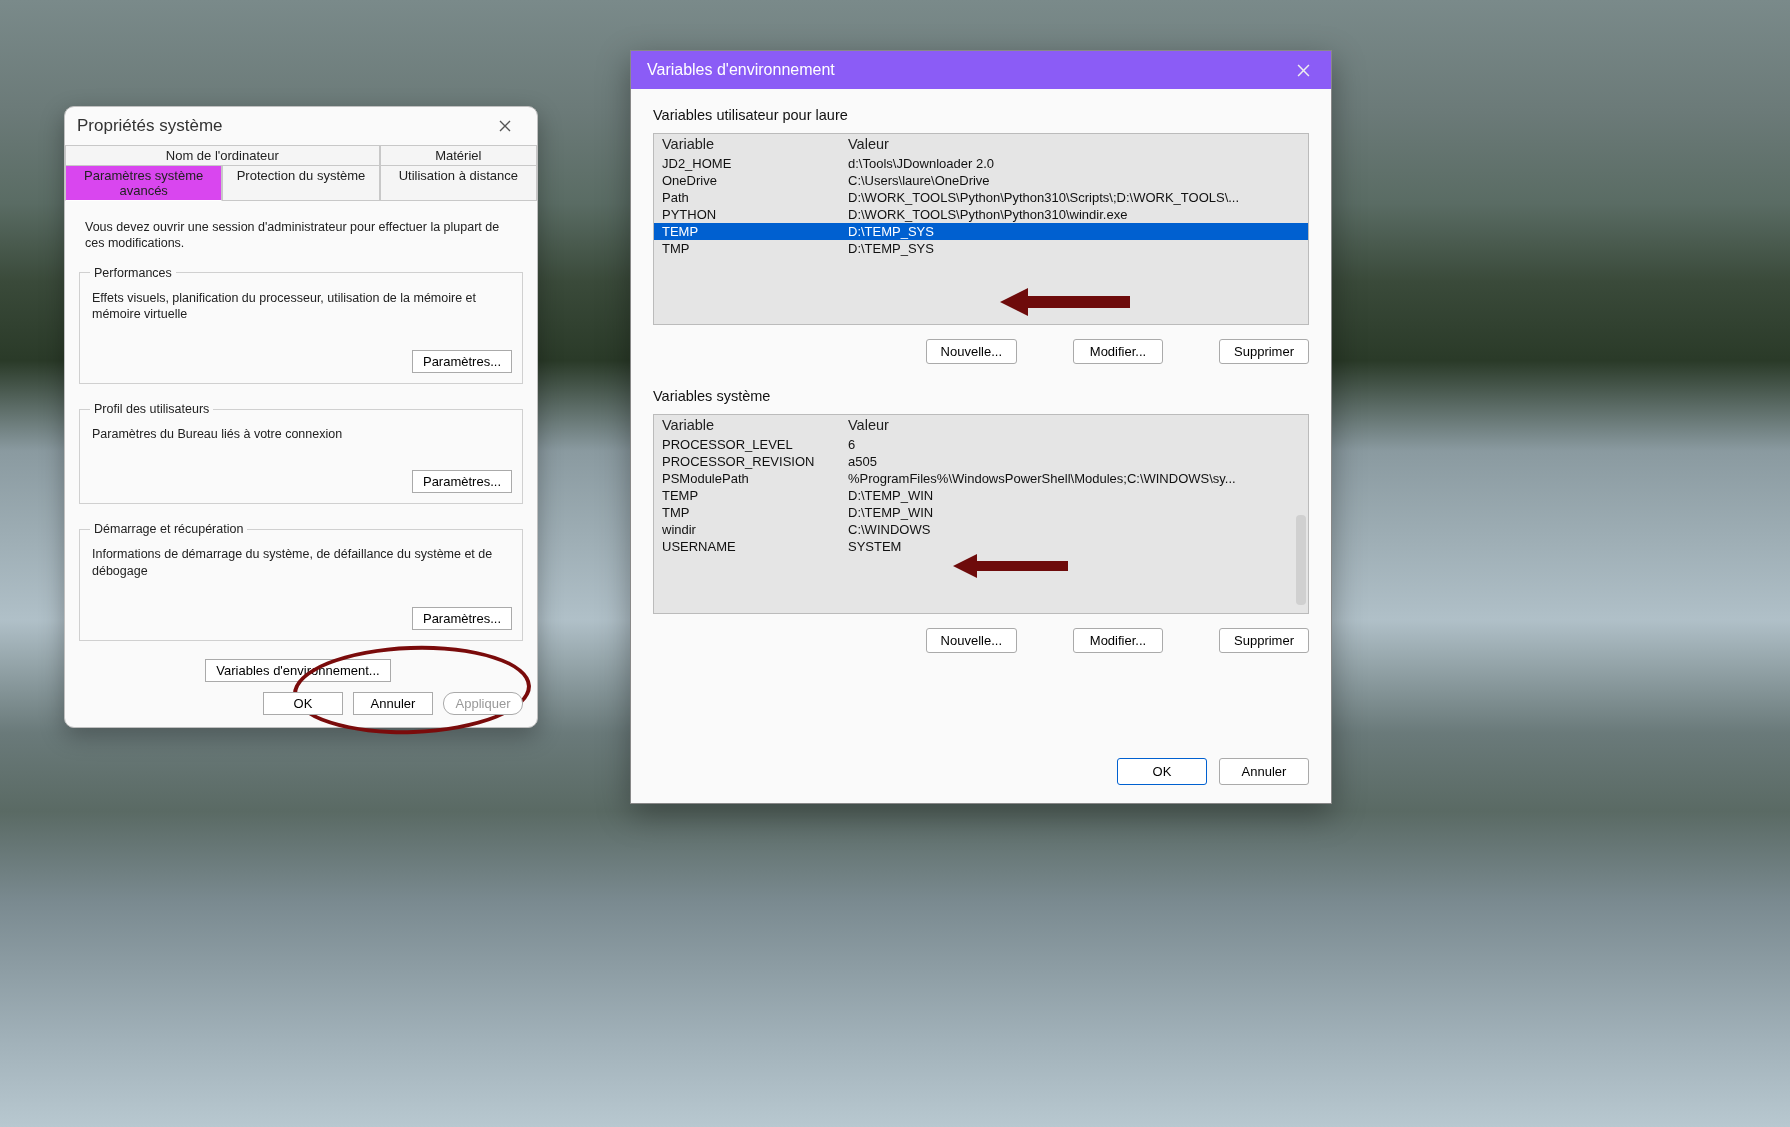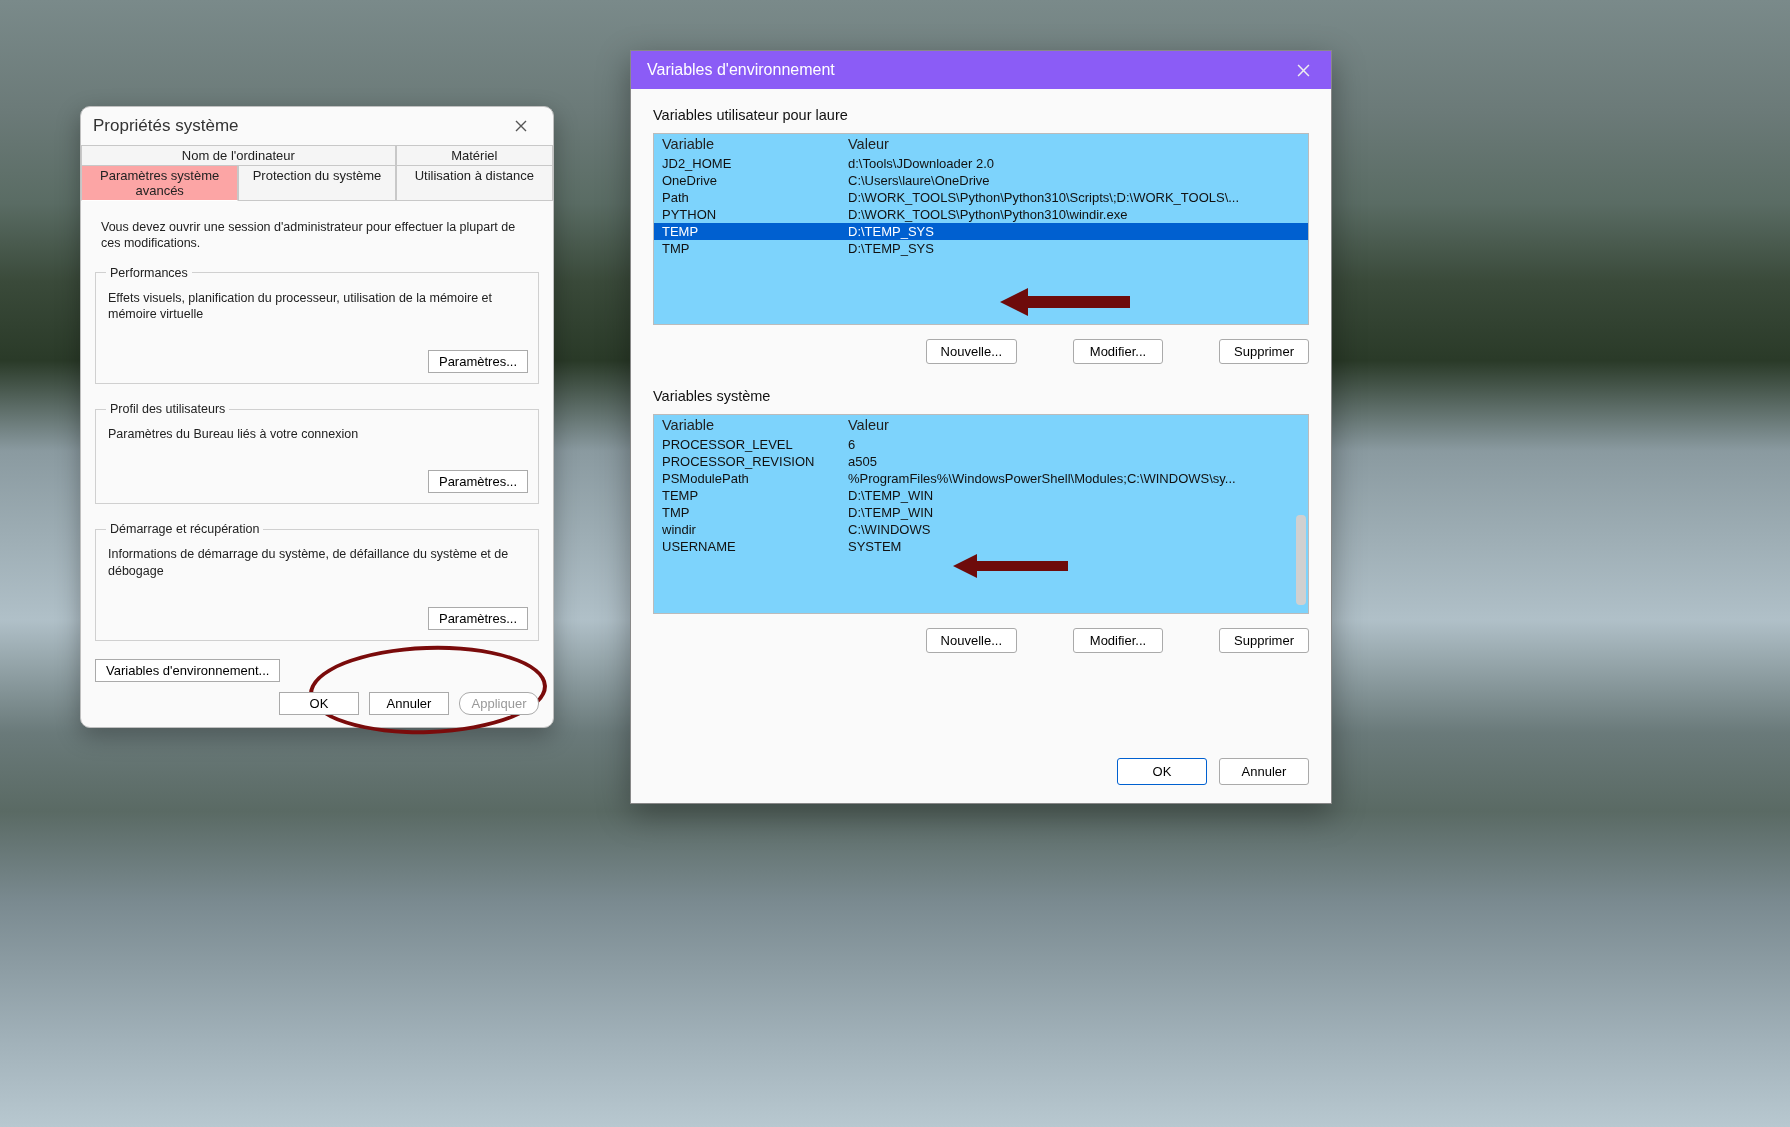--- a/index.html
+++ b/index.html
@@ -14,21 +14,21 @@
       #8a9aa0 40%, #b0c0c8 55%,
       #6a7a7a 65%, #5a6a64 72%,
       #7a8a90 80%, #a0b0b8 92%, #b8c8d0 100%);
     overflow: hidden;
     position: relative;
   }
 
   
   .sysprops {
     position: absolute;
-    left: 80px;
+    left: 64px;
     top: 106px;
     width: 472px;
     height: 620px;
     background: #fafafa;
     border: 1px solid #c0c0c0;
     border-radius: 10px;
     box-shadow: 0 8px 24px rgba(0,0,0,.3);
     font-size: 13px;
     color: #222;
   }
@@ -59,21 +59,21 @@
   }
   .sysprops .tabs .tab {
     padding: 2px 6px;
     text-align: center;
     border: 1px solid #c8c8c8;
     border-top: none;
     background: #f5f5f5;
     cursor: default;
   }
   .sysprops .tabs .tab.active {
-    background: #fca5a5;
+    background: #d946ef;
     border-bottom-color: #fff;
   }
   .sysprops .body {
     padding: 12px 14px 12px 14px;
   }
   .sysprops .intro {
     font-size: 12.5px;
     margin: 6px 6px 14px 6px;
     line-height: 1.3;
   }
@@ -111,21 +111,21 @@
     position: absolute;
     bottom: 12px;
     right: 14px;
     display: flex;
     gap: 10px;
   }
   .win-btn.disabled { color: #999; border-radius: 11px; }
 
   .envbtn-wrap {
     display: flex;
-    justify-content: flex-start;
+    justify-content: center;
     margin-top: 4px;
     margin-right: 6px;
     position: relative;
   }
 
   
   .red-ellipse {
     position: absolute;
     border: 4px solid #7a0b0b;
     border-radius: 50%;
@@ -176,21 +176,21 @@
     overflow: hidden;
     display: flex;
     flex-direction: column;
   }
   .envdlg .section-label {
     font-size: 14.5px;
     margin-bottom: 10px;
   }
   .envdlg .listbox {
     border: 1px solid #bbb;
-    background: #7dd3fc;
+    background: #e5e5e5;
     height: 190px;
     overflow: hidden;
     font-size: 14.5px;
     position: relative;
   }
   .envdlg .listbox.sys { height: 198px; }
   .envdlg .listbox .header {
     display: grid;
     grid-template-columns: 186px 1fr;
     padding: 2px 8px;

